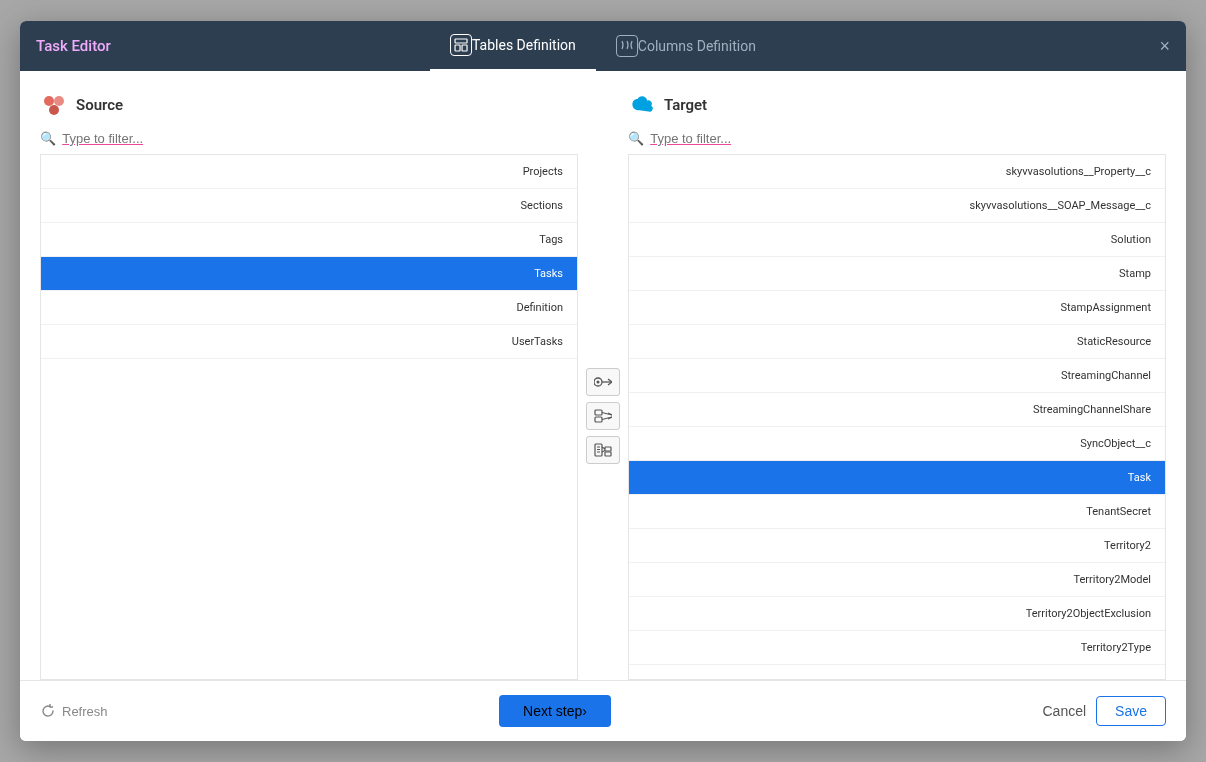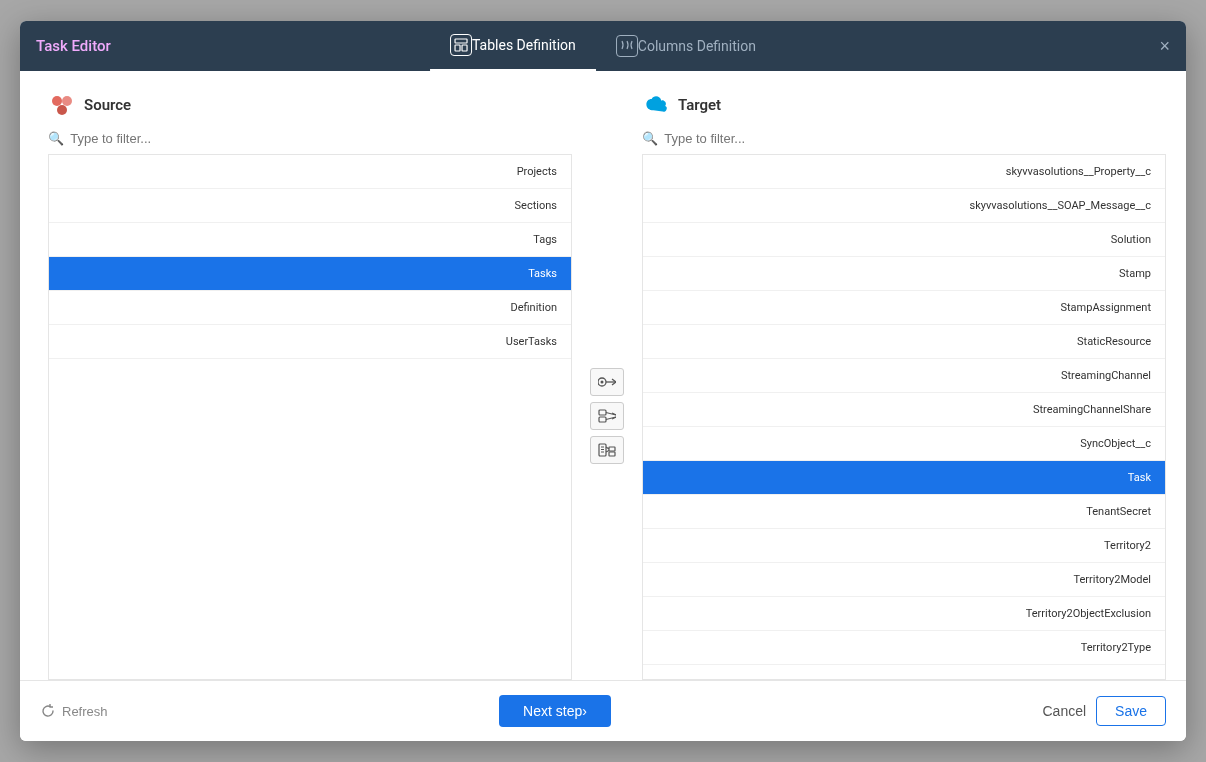--- a/index.html
+++ b/index.html
@@ -94,22 +94,22 @@
       flex: 1;
       display: flex;
       flex-direction: column;
       overflow: hidden;
     }
 
     .panels {
       flex: 1;
       display: flex;
       overflow: hidden;
-      padding: 20px 20px 0 28px;
-      gap: 10px;
+      padding: 20px 20px 0 20px;
+      gap: 0;
     }
 
     
     .source-panel {
       flex: 1;
       display: flex;
       flex-direction: column;
       min-width: 0;
     }
 
@@ -137,23 +137,24 @@
       gap: 6px;
       margin-bottom: 8px;
       color: #aaa;
       font-size: 13px;
     }
 
     .filter-row input {
       border: none;
       outline: none;
       font-size: 13px;
-      color: #737373;
+      color: #ec4899;
       width: 100%;
       background: transparent;
+      text-decoration: underline;
     }
 
     .list-container {
       flex: 1;
       overflow-y: auto;
       border: 1px solid #e5e5e5;
       border-radius: 0;
     }
 
     .list-item {
@@ -231,21 +232,21 @@
     }
 
     .footer-center {
       flex: 1;
       display: flex;
       justify-content: center;
     }
 
     .next-step-btn {
       background: #1a73e8;
-      color: #ffffff;
+      color: #000000;
       border: none;
       border-radius: 4px;
       padding: 8px 24px;
       font-size: 14px;
       cursor: pointer;
       display: flex;
       align-items: center;
     }
 
     .footer-right {

